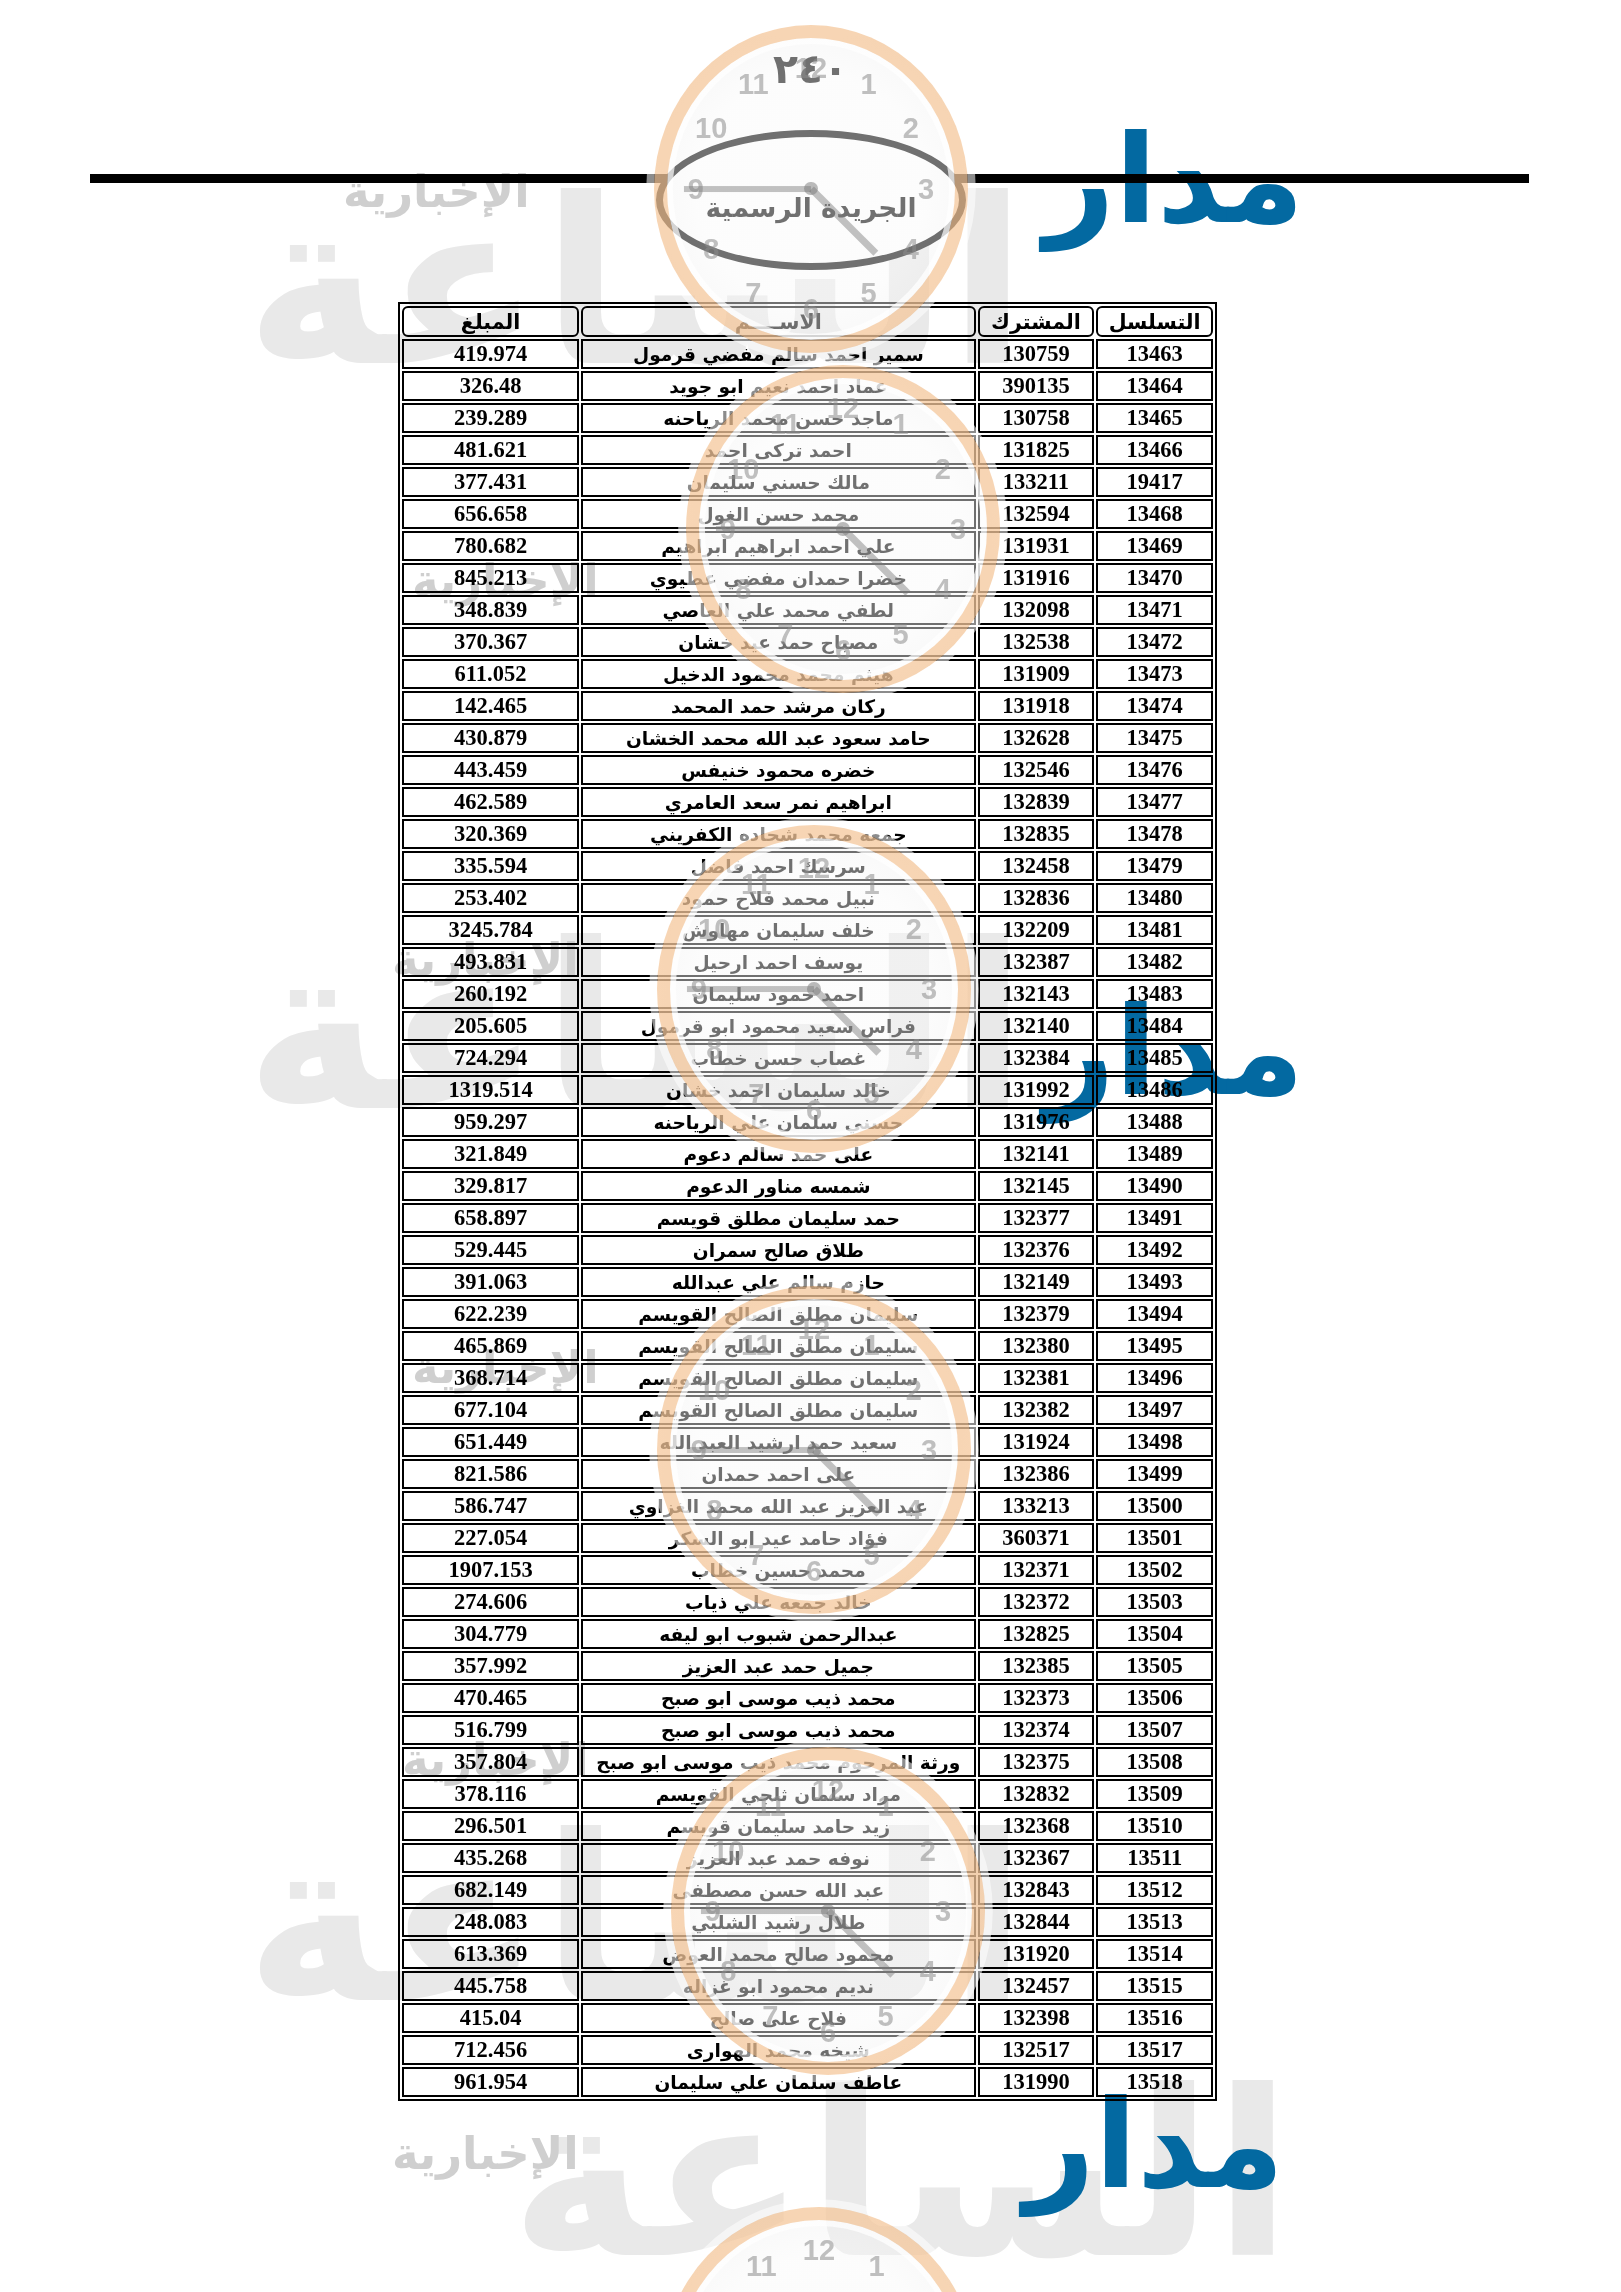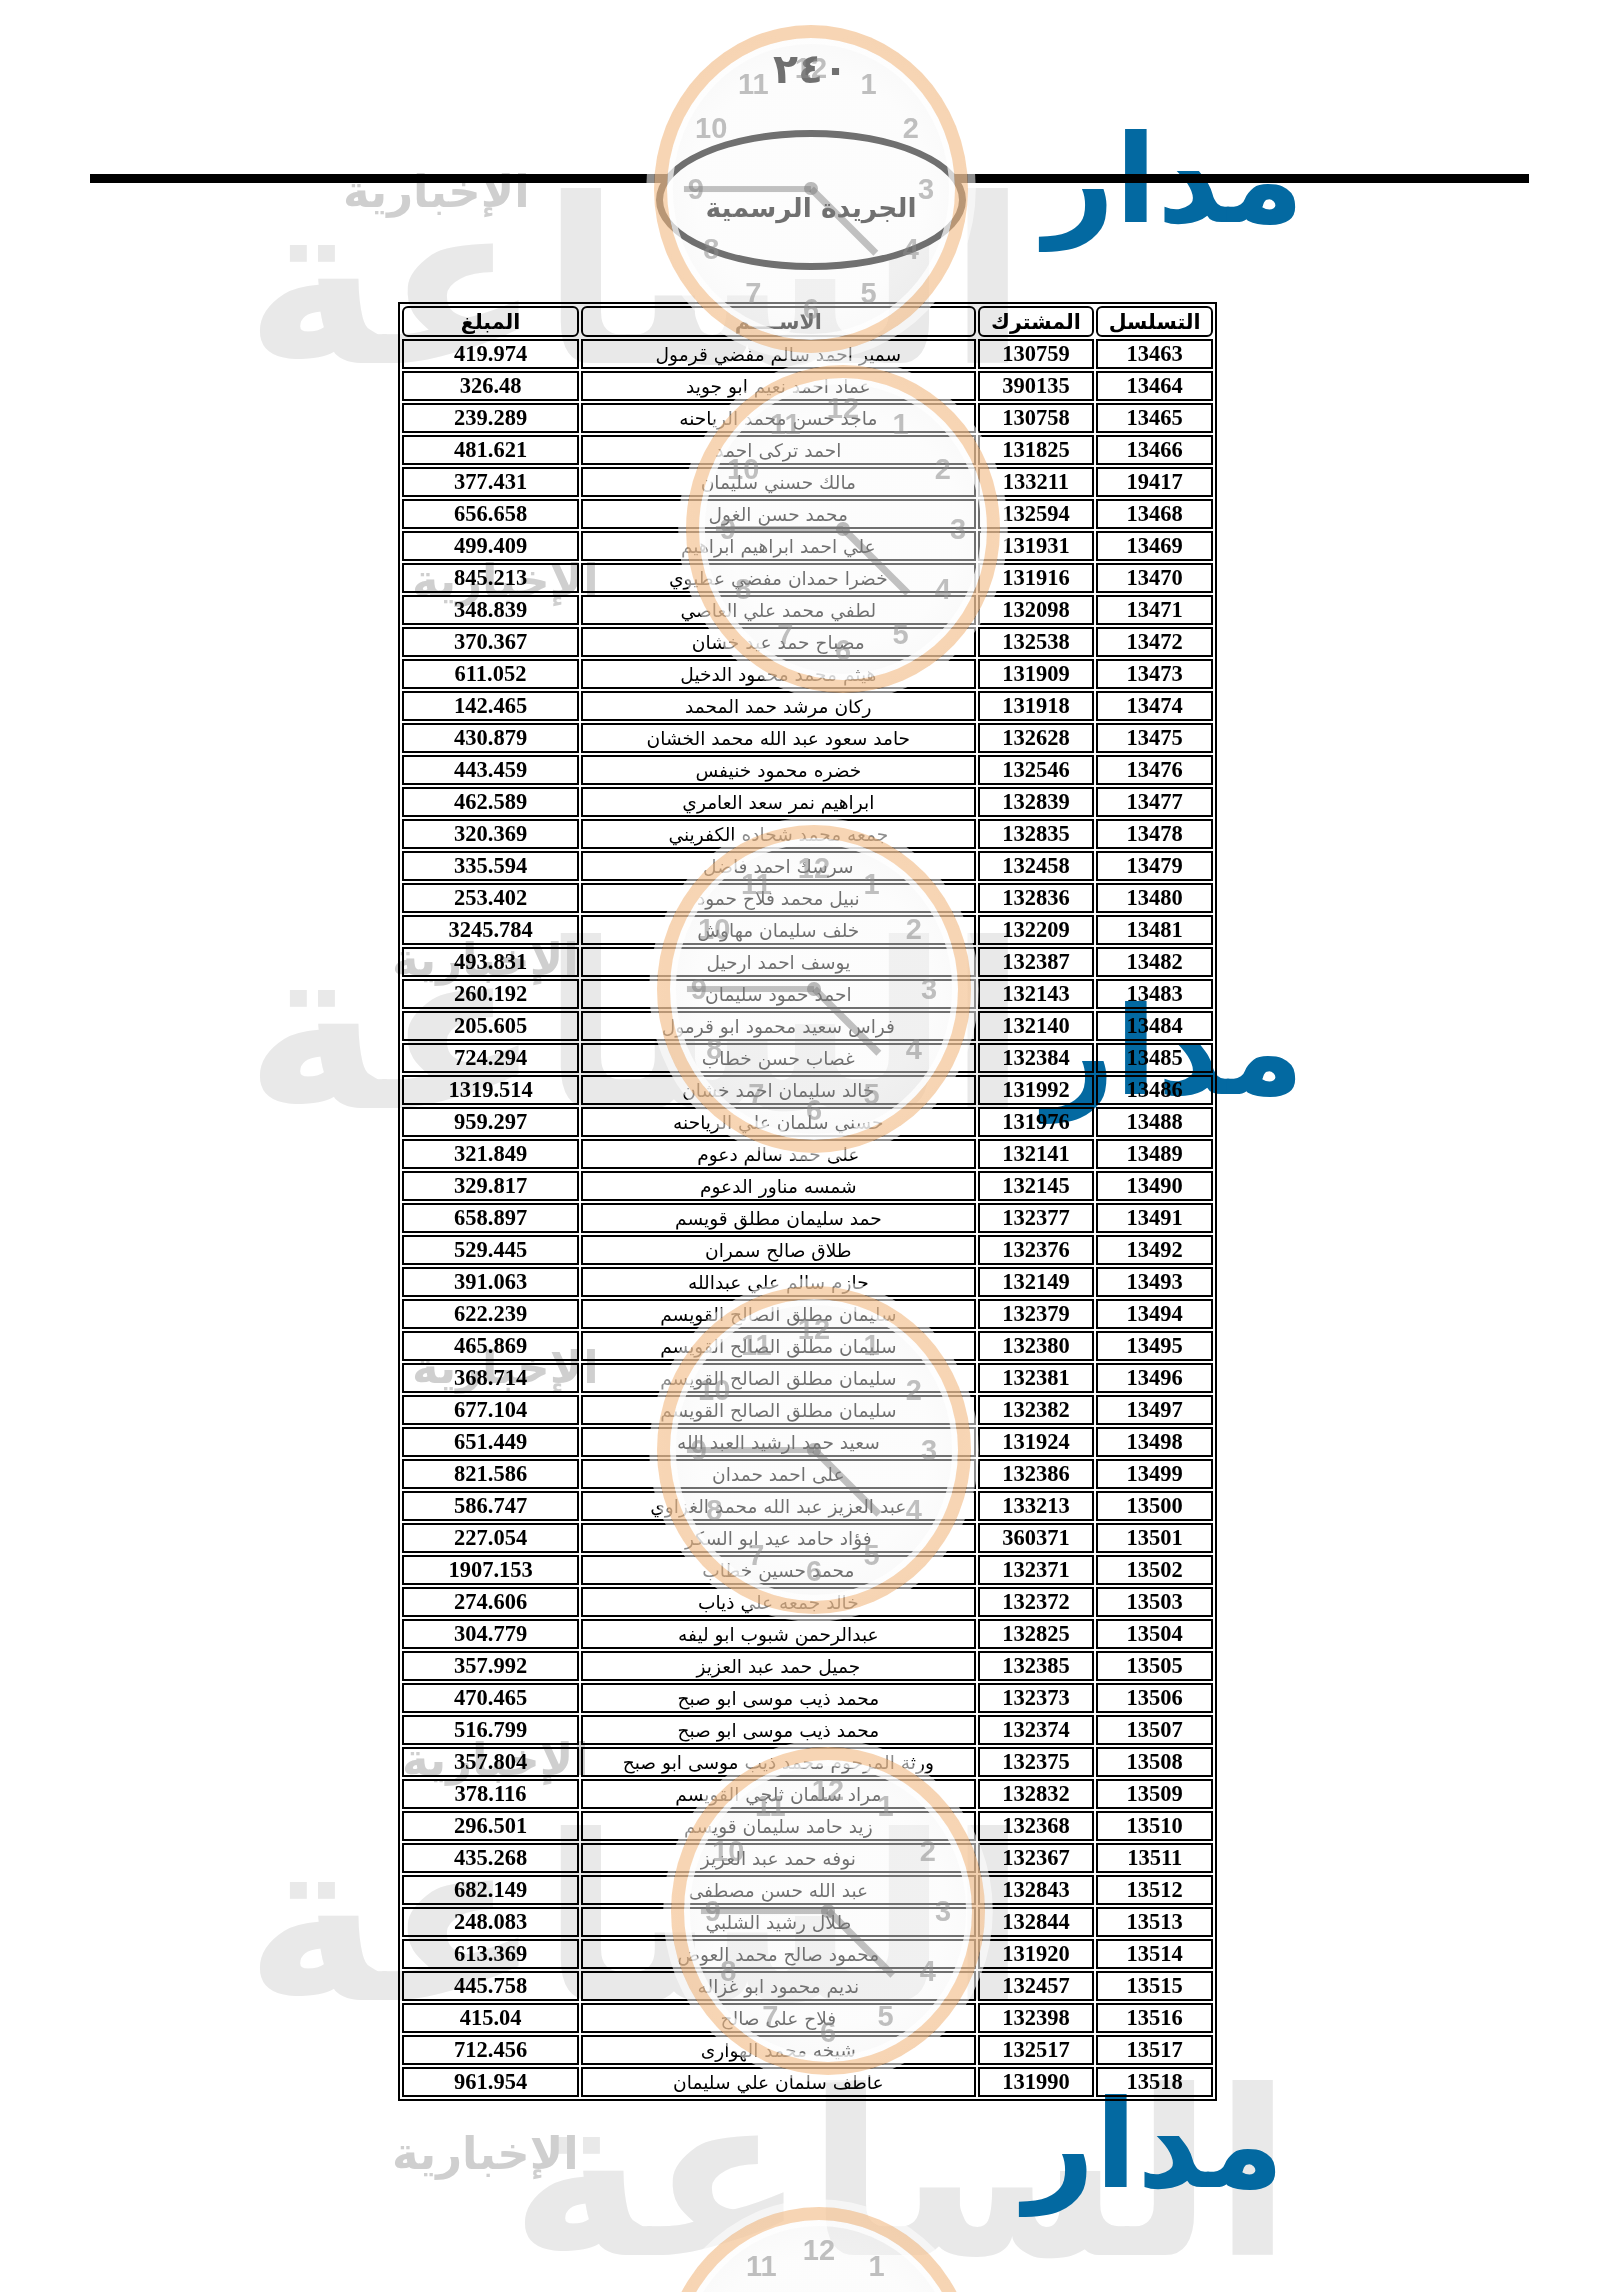--- a/index.html
+++ b/index.html
@@ -32,21 +32,21 @@
   }
   .gazette th,.gazette td{
     border:2px solid #000;text-align:center;vertical-align:middle;
     padding:0 3.9px;overflow:hidden;white-space:nowrap;background:transparent;
   }
   .gazette th{height:27.4px;font-size:20.6px;font-weight:bold;border-radius:6px;}
   .gazette td{height:25.5px;}
   .c-serial,.c-subscriber,.c-amount{
     font-family:"Liberation Serif","DejaVu Serif",serif;font-size:22.5px;font-weight:bold;
   }
-  .c-name{font-size:18.6px;font-weight:normal;margin-left:36px;}
+  .c-name{font-size:18.6px;font-weight:bold;margin-left:36px;}
   col.w-serial{width:14.5%;} col.w-subscriber{width:14.5%;}
   col.w-name{width:49%;} col.w-amount{width:22%;}
   
   .wm-front{position:absolute;left:0;top:0;width:1621px;height:2293px;z-index:5;pointer-events:none;}
   .clock{
     position:absolute;border-radius:50%;box-sizing:border-box;
     border:13.7px solid rgba(246,184,124,0.55);
     box-shadow:0 0 0 7.8px rgba(255,255,255,0.55), inset 0 0 0 5.9px rgba(255,255,255,0.7);
     background:radial-gradient(circle, rgba(249,249,249,0.45) 55%, rgba(231,231,231,0.45) 100%);
   }
@@ -135,21 +135,21 @@
       <tr>
         <td class="c-serial">13468</td>
         <td class="c-subscriber">132594</td>
         <td class="c-name">محمد حسن الغول</td>
         <td class="c-amount">656.658</td>
       </tr>
       <tr>
         <td class="c-serial">13469</td>
         <td class="c-subscriber">131931</td>
         <td class="c-name">علي احمد ابراهيم ابراهيم</td>
-        <td class="c-amount">499.409</td>
+        <td class="c-amount">780.682</td>
       </tr>
       <tr>
         <td class="c-serial">13470</td>
         <td class="c-subscriber">131916</td>
         <td class="c-name">خضرا حمدان مفضي عطيوي</td>
         <td class="c-amount">845.213</td>
       </tr>
       <tr>
         <td class="c-serial">13471</td>
         <td class="c-subscriber">132098</td>

